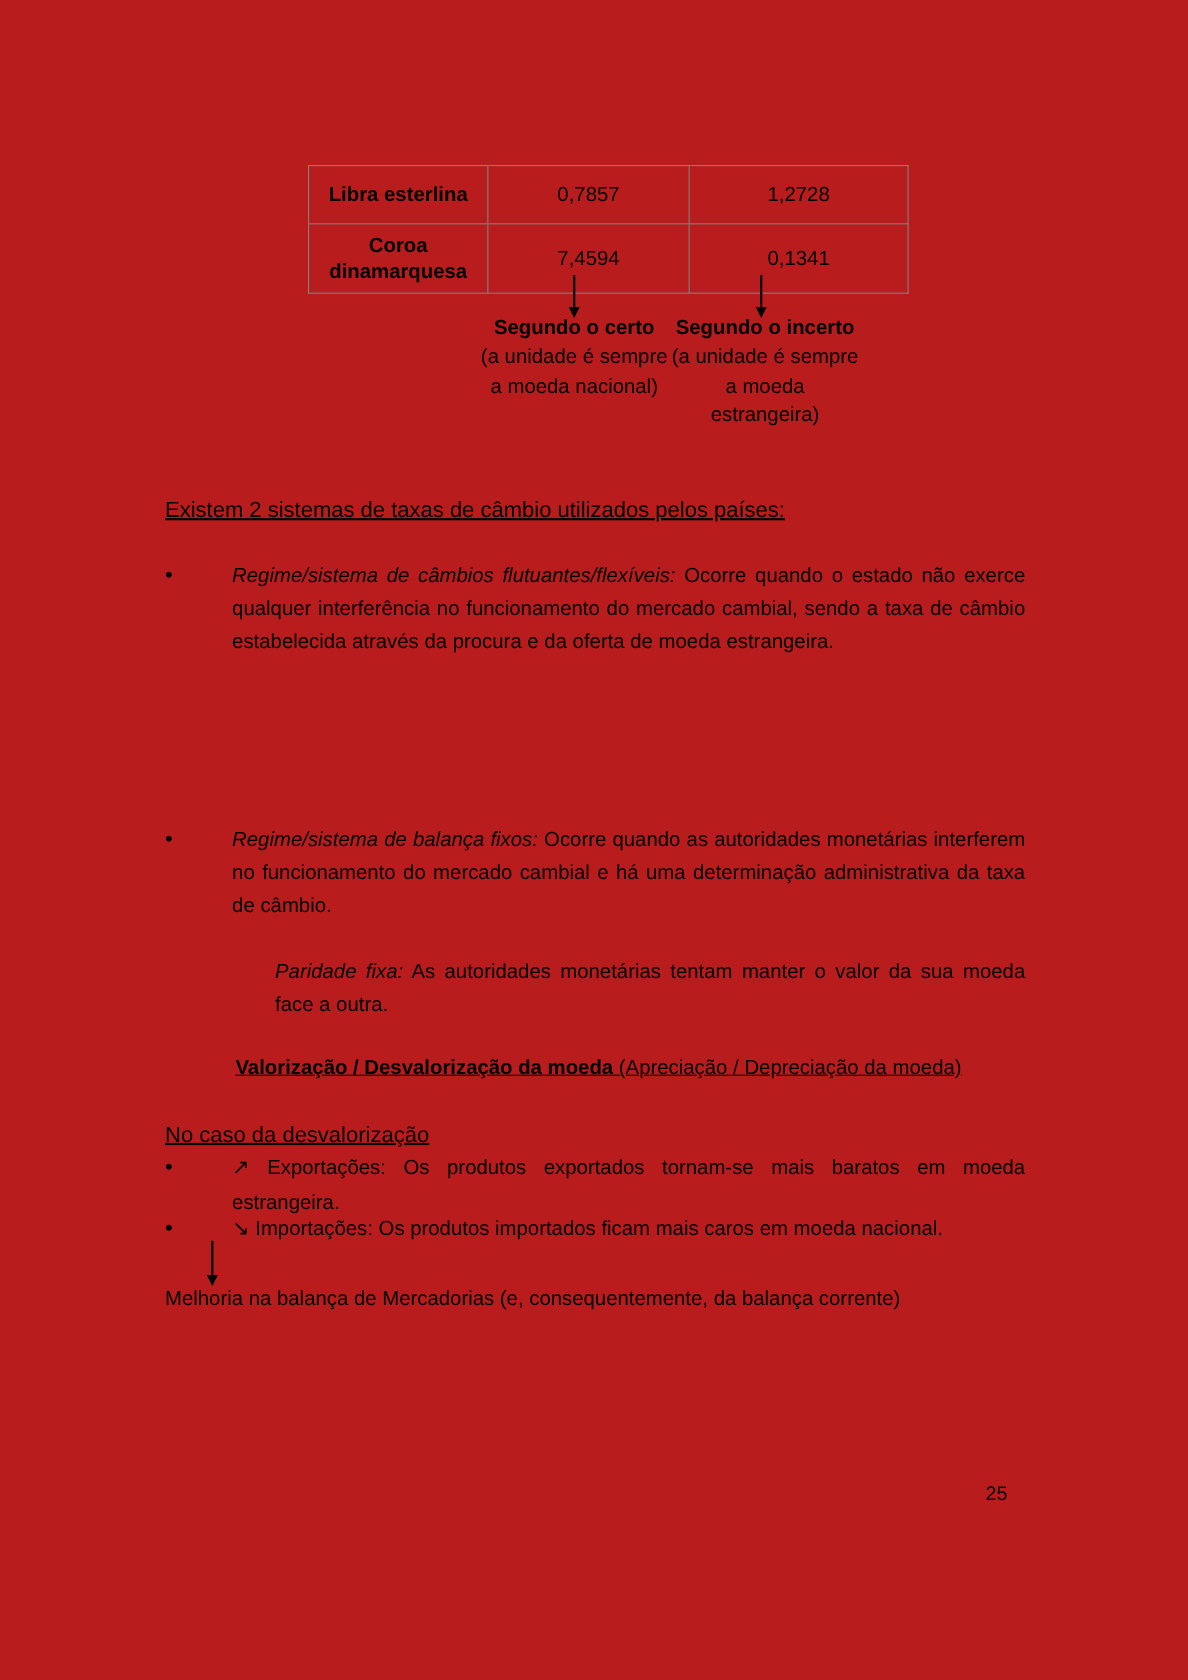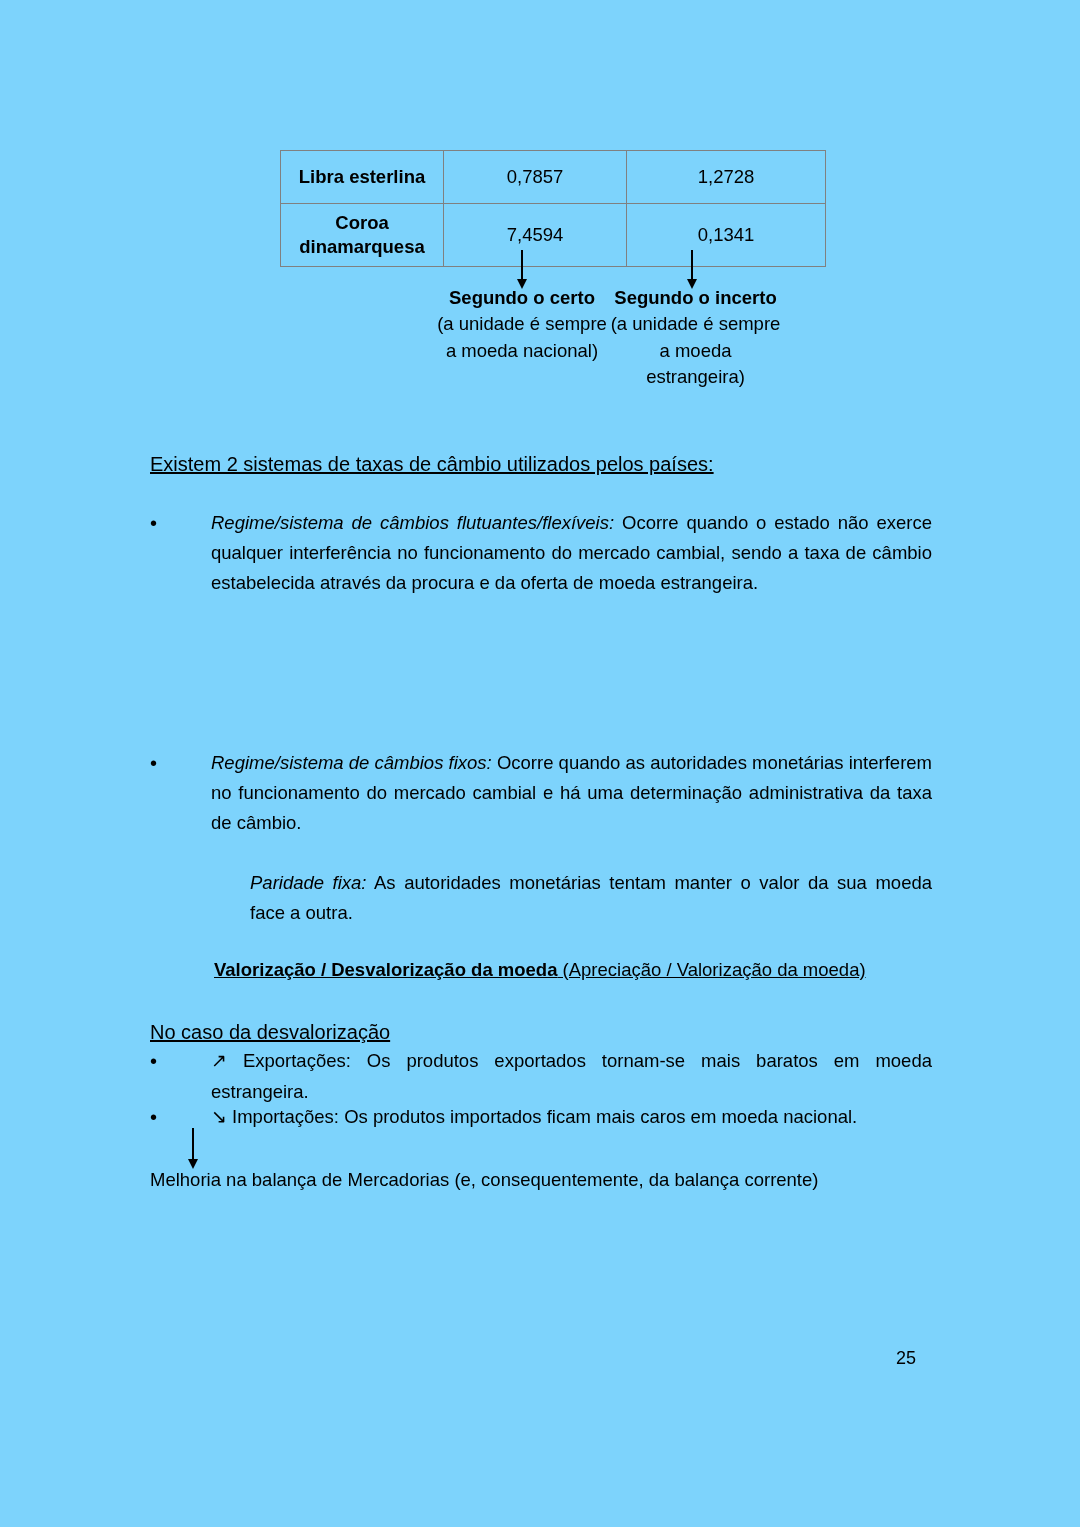--- a/index.html
+++ b/index.html
@@ -8,21 +8,21 @@
     background: #ffffff;
   }
   body {
     font-family: "Liberation Sans", sans-serif;
     color: #000000;
   }
   .page {
     position: relative;
     width: 1080px;
     height: 1527px;
-    background: #7dd3fc;
+    background: #b91c1c;
     overflow: hidden;
   }
 
   
   .rate-table-wrap {
     position: absolute;
     left: 280px;
     top: 150px;
     width: 518px;
   }
@@ -244,29 +244,29 @@
   <div class="body-text u" id="heading-sistemas">Existem 2 sistemas de taxas de câmbio utilizados pelos países:</div>
 
   <div class="bullet-item" id="bullet-flutuantes">
     <span class="dot">•</span>
     <span class="btxt"><span class="bi">Regime/sistema de câmbios flutuantes/flexíveis:</span><span> Ocorre quando o estado não exerce qualquer interferência no funcionamento do mercado cambial, sendo a taxa de câmbio estabelecida através da procura e da oferta de moeda estrangeira.</span></span>
   </div>
 
 
   <div class="bullet-item" id="bullet-fixos">
     <span class="dot">•</span>
-    <span class="btxt"><span class="bi">Regime/sistema de câmbios fixos:</span><span> Ocorre quando as autoridades monetárias interferem no funcionamento do mercado cambial e há uma determinação administrativa da taxa de câmbio.</span></span>
+    <span class="btxt"><span class="bi">Regime/sistema de balança fixos:</span><span> Ocorre quando as autoridades monetárias interferem no funcionamento do mercado cambial e há uma determinação administrativa da taxa de câmbio.</span></span>
   </div>
 
   <div class="indented-para" id="para-paridade">
     <span class="bi">Paridade fixa:</span><span> As autoridades monetárias tentam manter o valor da sua moeda face a outra.</span>
   </div>
 
   <div id="heading-valorizacao" class="u">
-    <span class="b">Valorização / Desvalorização da moeda</span><span> (Apreciação / Valorização da moeda)</span>
+    <span class="b">Valorização / Desvalorização da moeda</span><span> (Apreciação / Depreciação da moeda)</span>
   </div>
 
   <div class="body-text u" id="heading-desvalorizacao">No caso da desvalorização</div>
 
   <div class="dv-item" id="dv-exportacoes">
     <span class="dot">•</span>
     <span class="dtxt"><span class="uparrow">↗</span><span> Exportações: Os produtos exportados tornam-se mais baratos em moeda estrangeira.</span></span>
   </div>
 
   <div class="dv-item" id="dv-importacoes">

